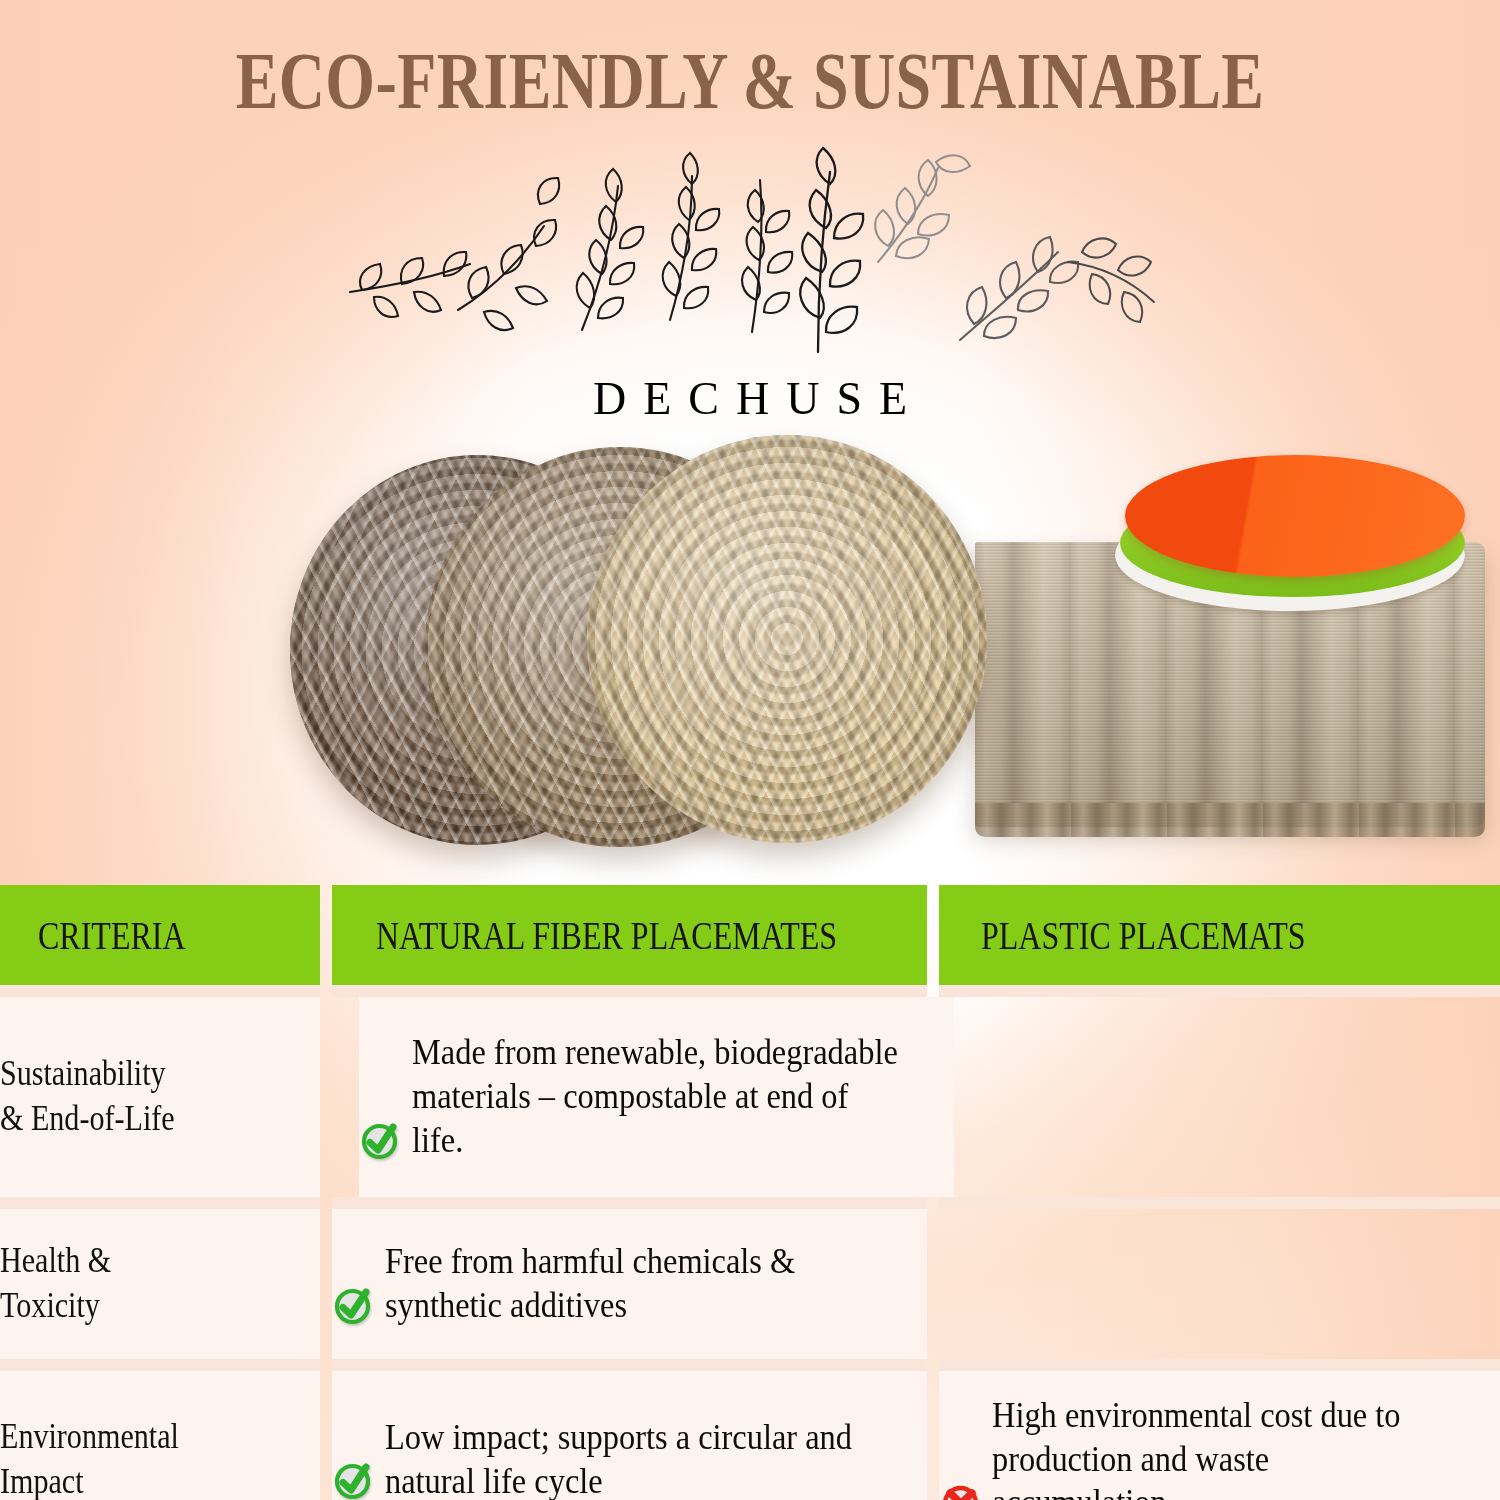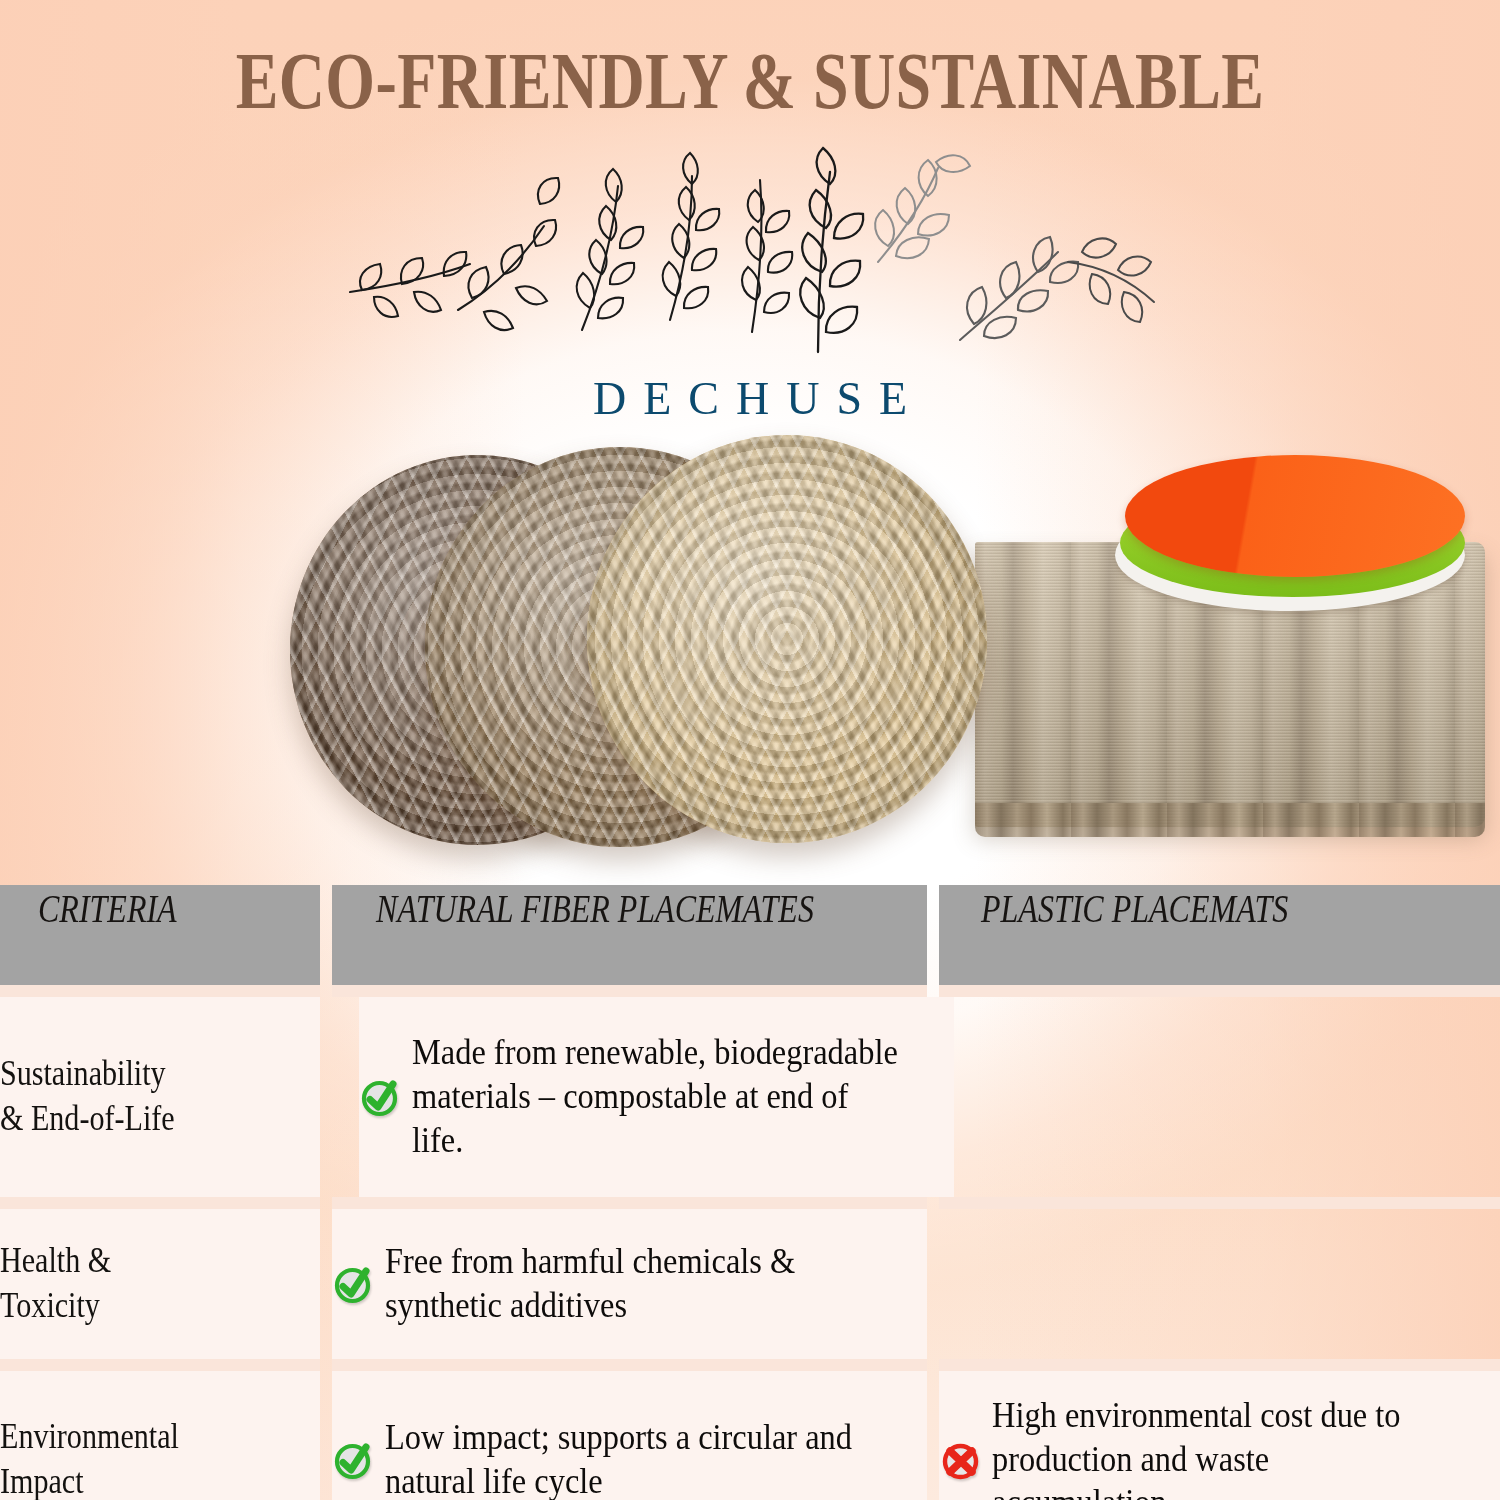--- a/index.html
+++ b/index.html
@@ -58,21 +58,21 @@
     transform: translateX(-50%);
     width: 820px;
     text-align: center;
   }
   #botanical-wreath { display: block; width: 820px; height: 250px; }
   #brand-wordmark {
     font-family: "Liberation Serif", "DejaVu Serif", serif;
     font-size: 46px;
     font-weight: 400;
     letter-spacing: 17px;
-    color: #0c4a6e;
+    color: #000000;
     text-indent: 17px;
     margin-top: -18px;
   }
 
   
   #product-showcase {
     position: absolute;
     top: 425px; left: 0; width: 100%; height: 440px;
   }
 
@@ -169,22 +169,22 @@
     width: 1500px; height: 615px;
     display: flex;
     flex-direction: column;
     gap: 0;
   }
   .table-row { display: flex; width: 100%; gap: 12px; }
   .table-row > .cell { position: relative; }
 
   #header-row { height: 100px; flex: none; }
   #header-row .cell {
-    background: #a3a3a3;
-    display: flex;  font-style: italic;
+    background: #84cc16;
+    display: flex; align-items: center;
   }
   .header-text {
     font-family: "Liberation Serif", "DejaVu Serif", serif;
     font-size: 40px;
     font-weight: 400;
     color: #171412;
     transform: scaleX(0.80);
     transform-origin: left center;
     white-space: nowrap;
   }
@@ -209,21 +209,21 @@
 
   .criteria-text {
     font-family: "Liberation Serif", "DejaVu Serif", serif;
     font-size: 35px;
     line-height: 1.28;
     color: #141210;
     transform: scaleX(0.86);
     transform-origin: left center;
   }
 
-  .claim { display: flex; align-items: center; gap: 9px; }
+  .claim { display: flex; align-items: flex-end; gap: 9px; }
   .claim-text {
     font-family: "Liberation Serif", "DejaVu Serif", serif;
     font-size: 36px;
     line-height: 1.22;
     color: #0e0c0b;
     font-weight: 400;
   }
   .col-natural .claim-text { transform: scaleX(0.90); transform-origin: left top; }
   .col-plastic .claim-text { transform: scaleX(0.90); transform-origin: left top; }
 

